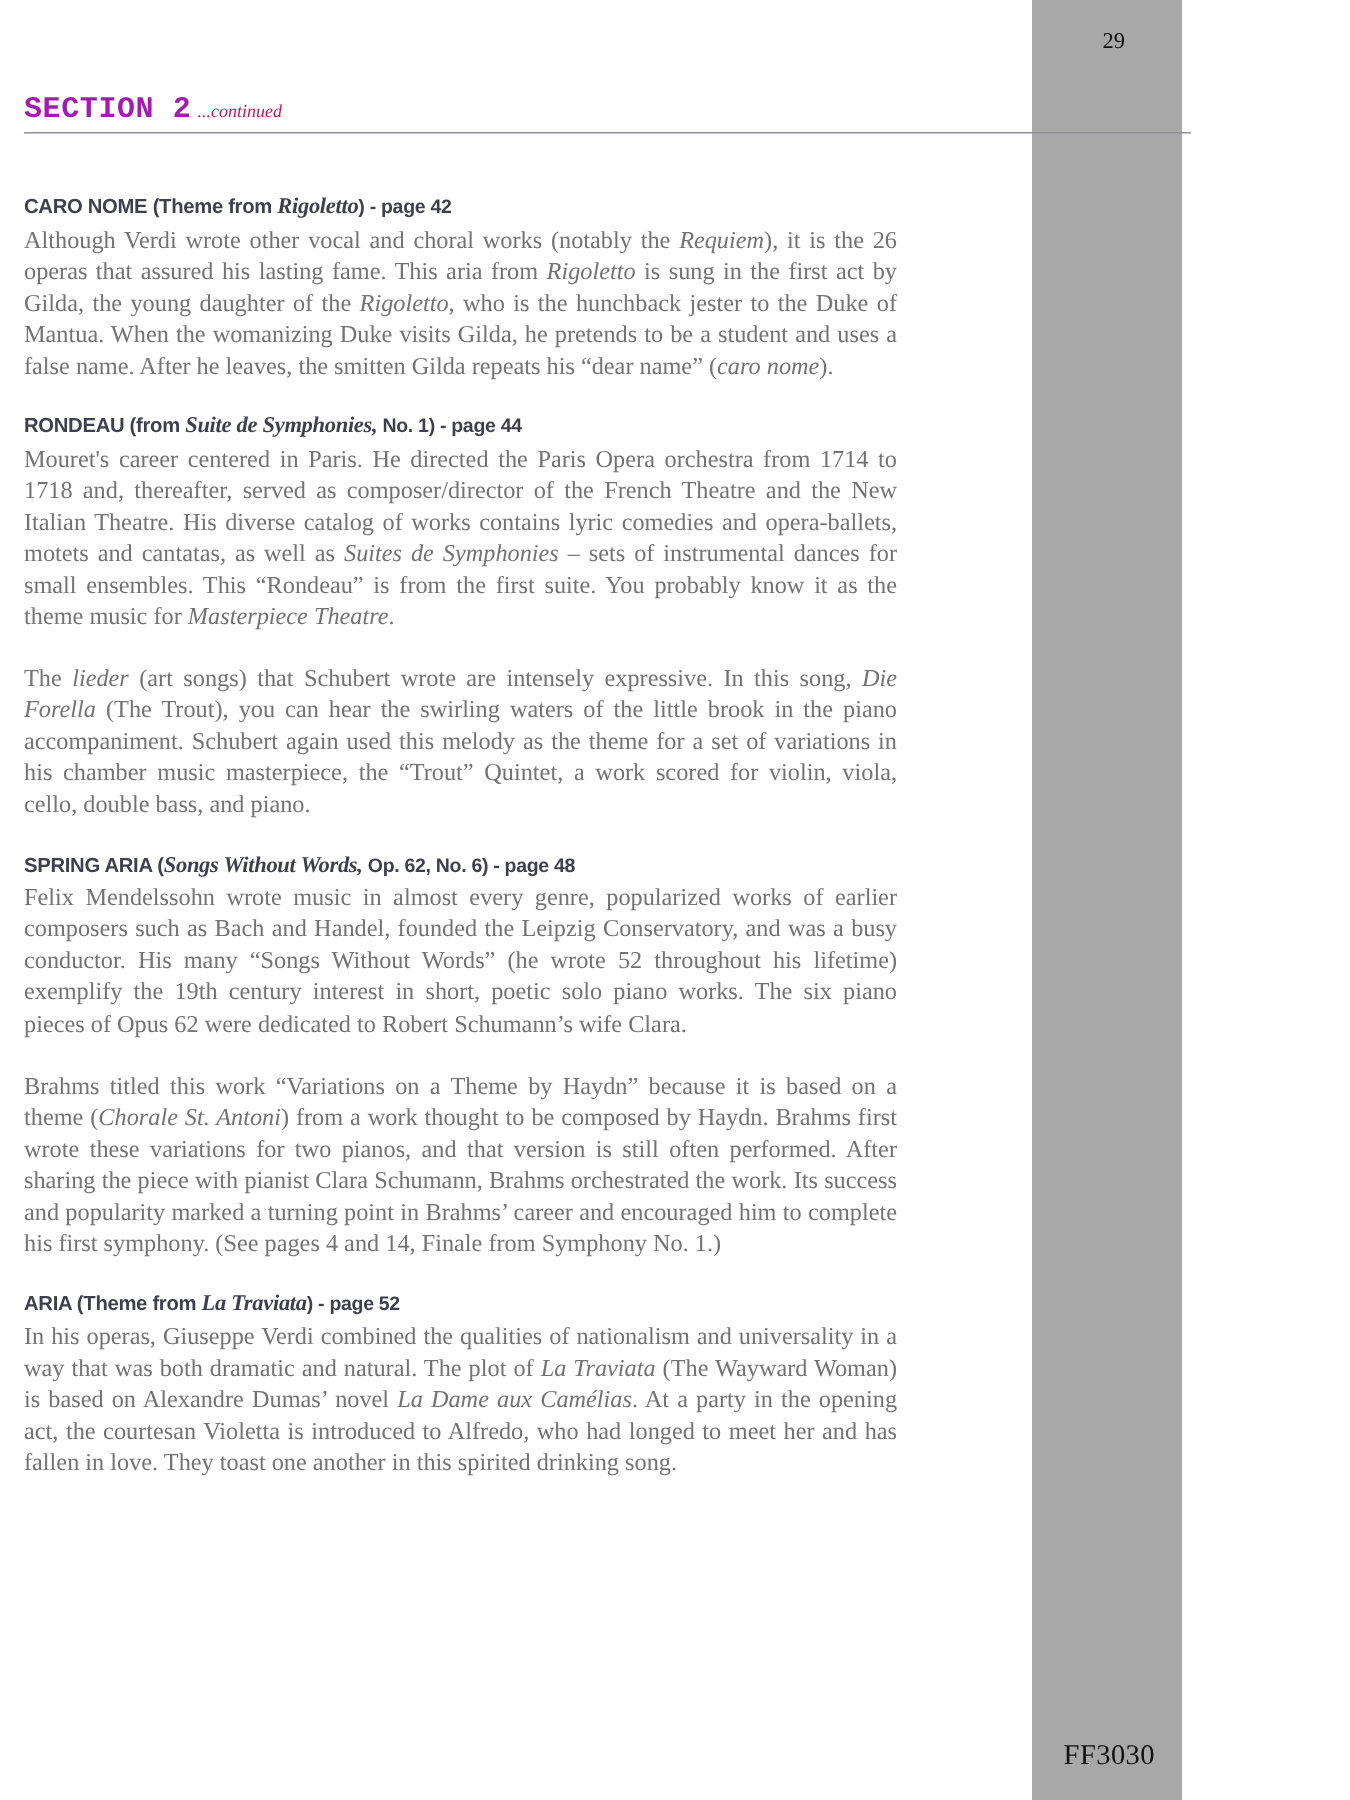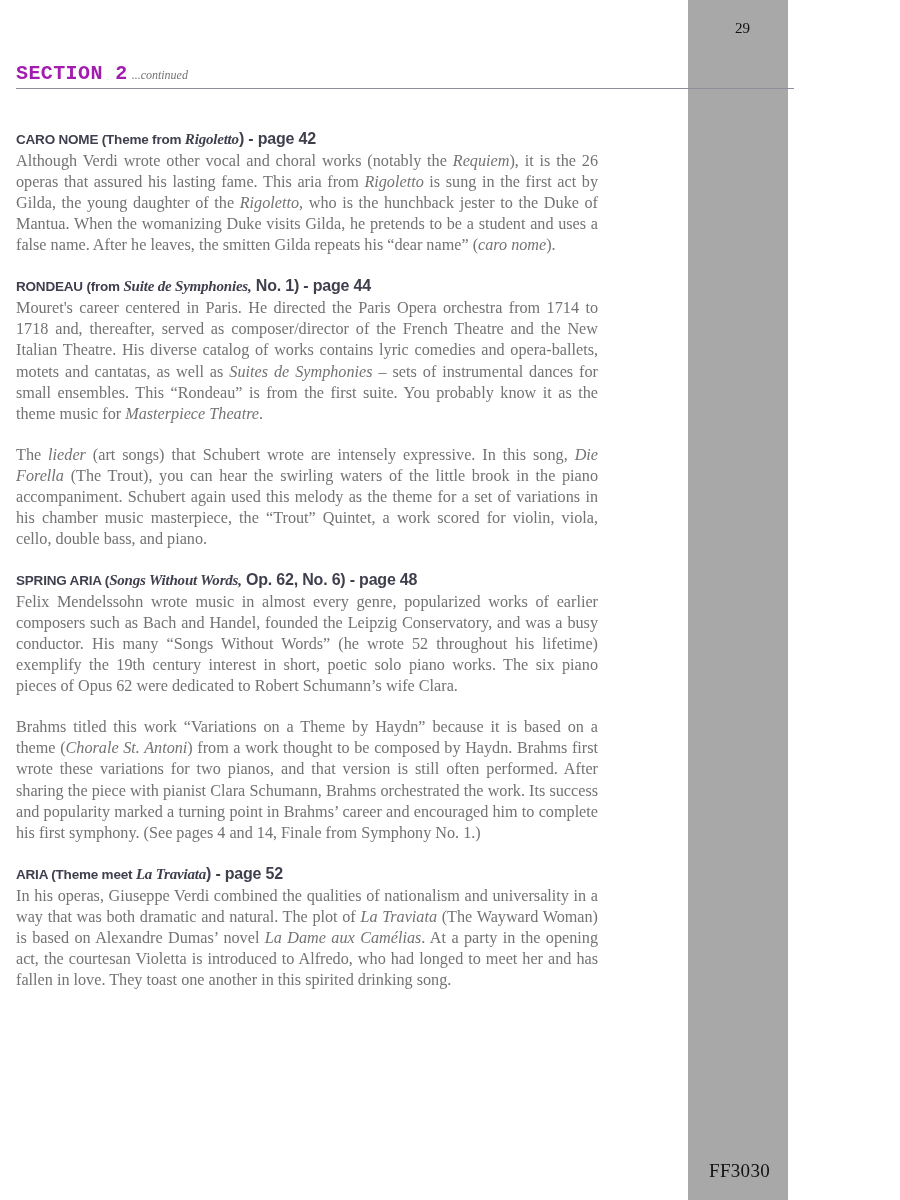--- a/index.html
+++ b/index.html
@@ -65,21 +65,21 @@
     font-weight: bold;
     font-size: 20px;
     letter-spacing: 0.4px;
     color: #a21caf;
     display: inline;
   }
   .section-cont {
     font-family: "Liberation Serif", serif;
     font-style: italic;
     font-size: 12px;
-    color: #737373;
+    color: #be185d;
     display: inline;
     margin-left: 4px;
   }
   .entries {
     margin-top: 40px;
     width: 582px;
   }
   .entry {
     margin-bottom: 20px;
   }
@@ -94,21 +94,21 @@
   }
   .entry-heading .it {
     font-style: italic;
     font-family: "Liberation Serif", serif;
     font-size: 15px;
     font-weight: bold;
   }
   .entry-heading .pg {
     font-family: "Liberation Sans", sans-serif;
     font-weight: bold;
-    font-size: 16px;
+    font-size: 13px;
   }
   .entry-body {
     font-family: "Liberation Serif", serif;
     font-size: 16.2px;
     line-height: 1.30;
     text-align: justify;
     color: #737373;
     hyphens: none;
   }
   .entry-body i {
@@ -150,19 +150,19 @@
       <div class="entry">
         <div class="entry-heading"><span>SPRING ARIA (</span><span class="it">Songs Without Words,</span><span class="pg"> Op. 62, No. 6) - page 48</span></div>
         <div class="entry-body">Felix Mendelssohn wrote music in almost every genre, popularized works of earlier composers such as Bach and Handel, founded the Leipzig Conservatory, and was a busy conductor. His many “Songs Without Words” (he wrote 52 throughout his lifetime) exemplify the 19th century interest in short, poetic solo piano works. The six piano pieces of Opus 62 were dedicated to Robert Schumann’s wife Clara.</div>
       </div>
 
       <div class="entry">
         <div class="entry-body">Brahms titled this work “Variations on a Theme by Haydn” because it is based on a theme (<i>Chorale St. Antoni</i>) from a work thought to be composed by Haydn. Brahms first wrote these variations for two pianos, and that version is still often performed. After sharing the piece with pianist Clara Schumann, Brahms orchestrated the work. Its success and popularity marked a turning point in Brahms’ career and encouraged him to complete his first symphony. (See pages 4 and 14, Finale from Symphony No. 1.)</div>
       </div>
 
       <div class="entry">
-        <div class="entry-heading"><span>ARIA (Theme meet </span><span class="it">La Traviata</span><span class="pg">) - page 52</span></div>
+        <div class="entry-heading"><span>ARIA (Theme from </span><span class="it">La Traviata</span><span class="pg">) - page 52</span></div>
         <div class="entry-body">In his operas, Giuseppe Verdi combined the qualities of nationalism and universality in a way that was both dramatic and natural. The plot of <i>La Traviata</i> (The Wayward Woman) is based on Alexandre Dumas’ novel <i>La Dame aux Camélias</i>. At a party in the opening act, the courtesan Violetta is introduced to Alfredo, who had longed to meet her and has fallen in love. They toast one another in this spirited drinking song.</div>
       </div>
 
     </div>
   </div>
 </div>
 
 </body></html>

